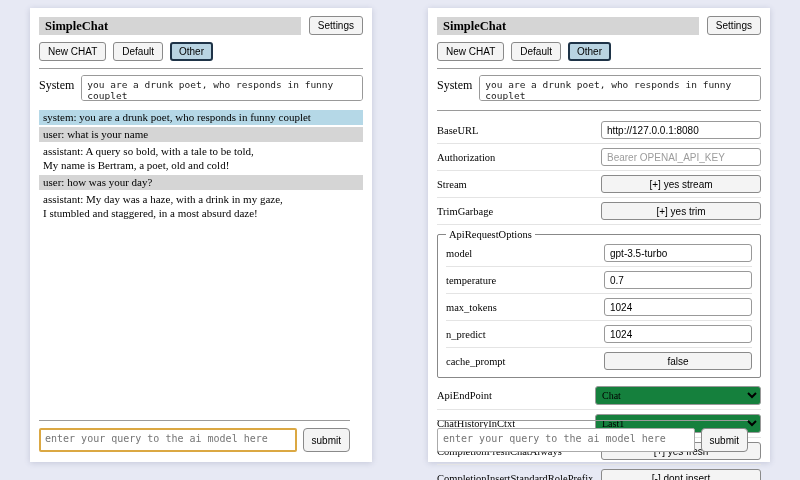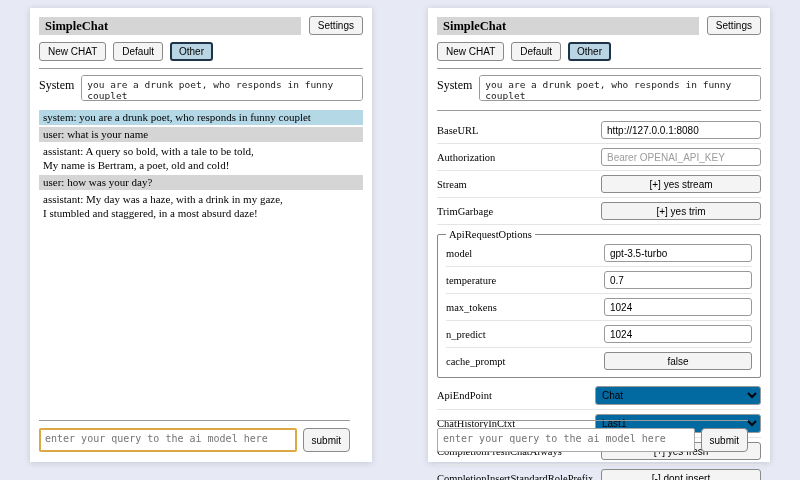--- a/index.html
+++ b/index.html
@@ -76,22 +76,22 @@
   .ctl { width:160px; flex-shrink:0; }
   input.ctl {
     font-family:"Liberation Sans", sans-serif; font-size:10px;
     border:1px solid #999; border-radius:3px; padding:2px 5px; height:18px;
     outline:none;
   }
   input.ctl::placeholder { color:#9c9c9c; }
   button.ctl { padding:2px 0; height:18px; }
   select.ctl {
     width:166px; height:19px;
-    font-family:Liberation Sans, sans-serif; font-size:10px;
-    border:1px solid #999; border-radius:3px; background:#0369a1; padding:0 2px;
+    font-family:Liberation Serif, serif; font-size:10px;
+    border:1px solid #999; border-radius:3px; background:#15803d; padding:0 2px;
   }
   fieldset {
     border:1px solid #888; border-radius:2px;
     margin:4px 0 4px; padding:0 8px 3px;
   }
   fieldset legend { font-size:10.5px; padding:0 3px; }
   fieldset .ctl { width:148px; }
   fieldset .srow:last-child { border-bottom:none; }
 </style>
 </head>

